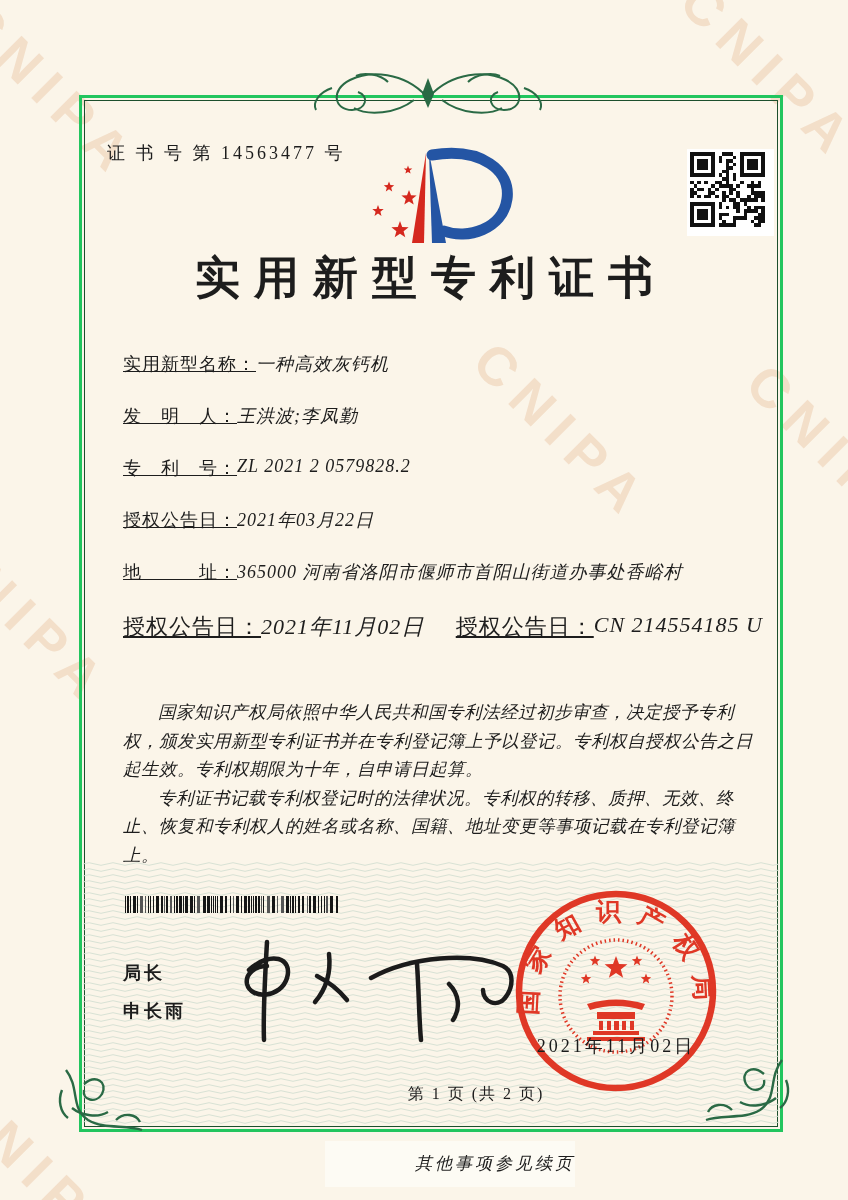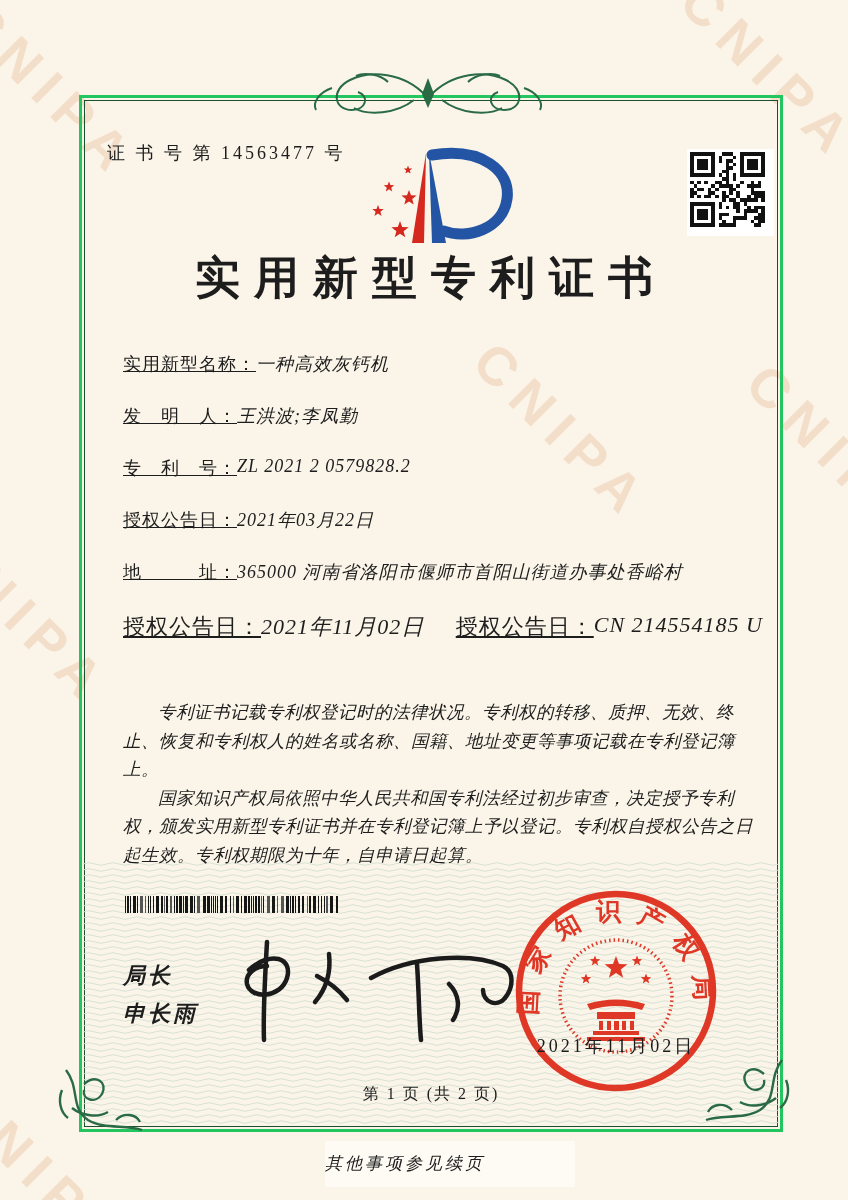--- a/index.html
+++ b/index.html
@@ -24,32 +24,32 @@
   .row{display:flex;height:19px;margin-bottom:33px;font-size:18px;}
   .lbl{white-space:pre;letter-spacing:1px;text-decoration:underline;}
   .val{white-space:pre;letter-spacing:1px;font-style:italic;}
   .grant{display:flex;font-size:22px;height:19px;}
   .grant .gap{width:58px;}
   .paras{position:absolute;left:41px;top:600px;width:634px;font-size:17.5px;line-height:28.5px;
          font-style:italic;letter-spacing:0.5px;}
   .paras p{margin:0;text-indent:2em;}
   .barcode{position:absolute;left:43px;top:798px;width:216px;height:17px;}
   .signer{position:absolute;left:41px;font-family:"Liberation Sans","DejaVu Sans",sans-serif;
-          font-weight:600;font-size:22px;letter-spacing:3px;font-style:italic;}
+          font-weight:600;font-size:18px;letter-spacing:3px;}
   .signer.t1{top:863px;}
   .signer.t2{top:901px;}
   .sig-svg{position:absolute;left:139px;top:838px;}
   .seal{position:absolute;left:429px;top:786px;width:210px;height:210px;}
   .seal svg{position:absolute;left:0;top:0;}
   .seal-date{position:absolute;left:0;top:150px;width:100%;text-align:center;
              font-size:18px;letter-spacing:3px;color:#1b1b1b;}
   .page-num{position:absolute;left:0;bottom:24px;width:100%;text-align:center;
-            font-size:16px;letter-spacing:2px;}
+            font-size:16px;letter-spacing:2px;padding-left:45px;}
   .note{position:absolute;left:325px;top:1141px;width:250px;height:46px;background:#fdfbf4;
-        text-align:left;line-height:46px;font-style:italic;font-size:17px;letter-spacing:3px;}
+        text-align:right;line-height:46px;font-style:italic;font-size:17px;letter-spacing:3px;}
 </style>
 </head>
 <body>
 
 <div class="page">
 
   <span class="wm" style="left:-8px;top:-12px;">CNIPA</span>
   <span class="wm" style="left:712px;top:-30px;">CNIPA</span>
   <span class="wm" style="left:505px;top:330px;">CNIPA</span>
   <span class="wm" style="left:778px;top:352px;">CNIPA</span>
@@ -330,22 +330,22 @@
       <div class="grant">
         <span class="lbl">授权公告日：</span>
         <span class="val">2021年11月02日</span>
         <span class="gap"></span>
         <span class="lbl">授权公告日：</span>
         <span class="val">CN 214554185 U</span>
       </div>
     </div>
 
     <div class="paras">
+      <p>国家知识产权局依照中华人民共和国专利法经过初步审查，决定授予专利权，颁发实用新型专利证书并在专利登记簿上予以登记。专利权自授权公告之日起生效。专利权期限为十年，自申请日起算。</p>
       <p>专利证书记载专利权登记时的法律状况。专利权的转移、质押、无效、终止、恢复和专利权人的姓名或名称、国籍、地址变更等事项记载在专利登记簿上。</p>
-      <p>国家知识产权局依照中华人民共和国专利法经过初步审查，决定授予专利权，颁发实用新型专利证书并在专利登记簿上予以登记。专利权自授权公告之日起生效。专利权期限为十年，自申请日起算。</p>
     </div>
 
     <svg id="barcode" class="barcode" viewBox="0 0 216 17" preserveAspectRatio="none">
         <rect x="0" y="0" width="1" height="17" fill="#161616"></rect>
         <rect x="2" y="0" width="2" height="17" fill="#161616"></rect>
         <rect x="5" y="0" width="1" height="17" fill="#161616"></rect>
         <rect x="8" y="0" width="3" height="17" fill="#161616"></rect>
         <rect x="12" y="0" width="1" height="17" fill="#161616"></rect>
         <rect x="15" y="0" width="3" height="17" fill="#555"></rect>
         <rect x="20" y="0" width="1" height="17" fill="#555"></rect>

